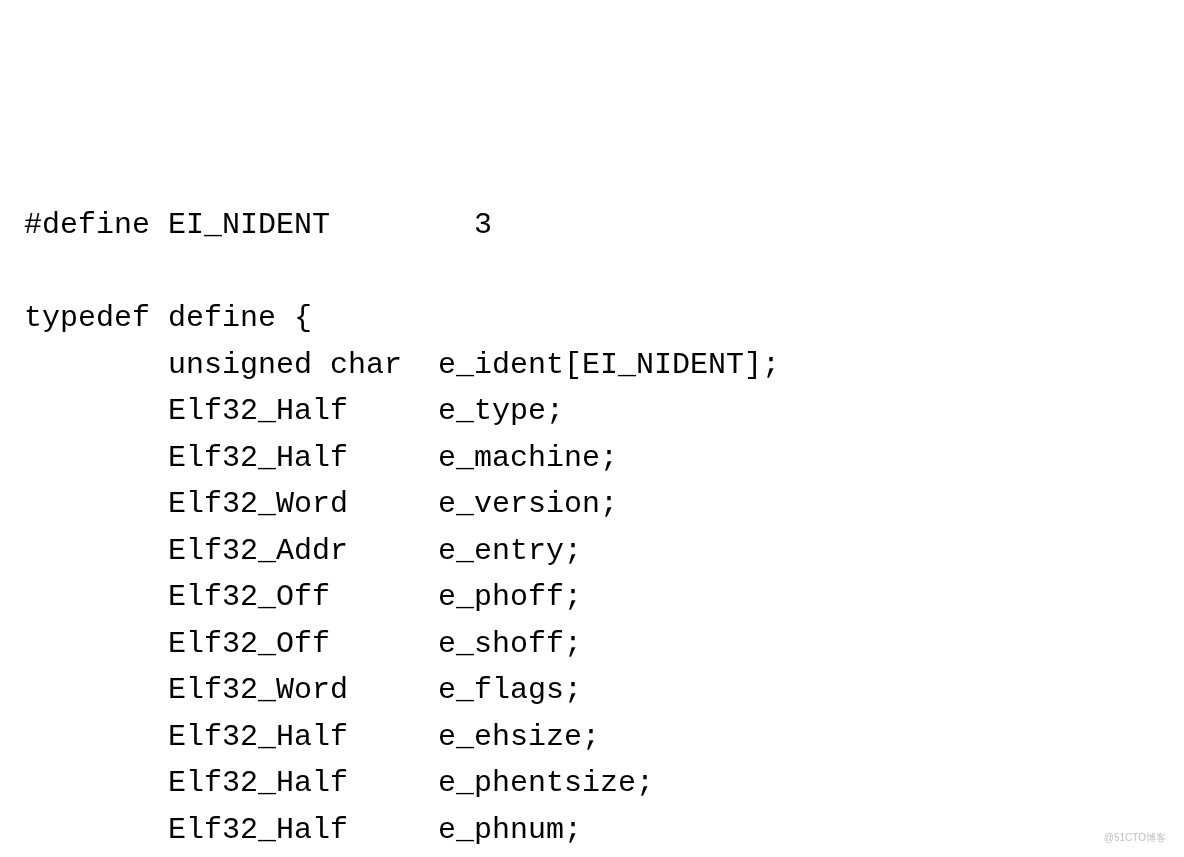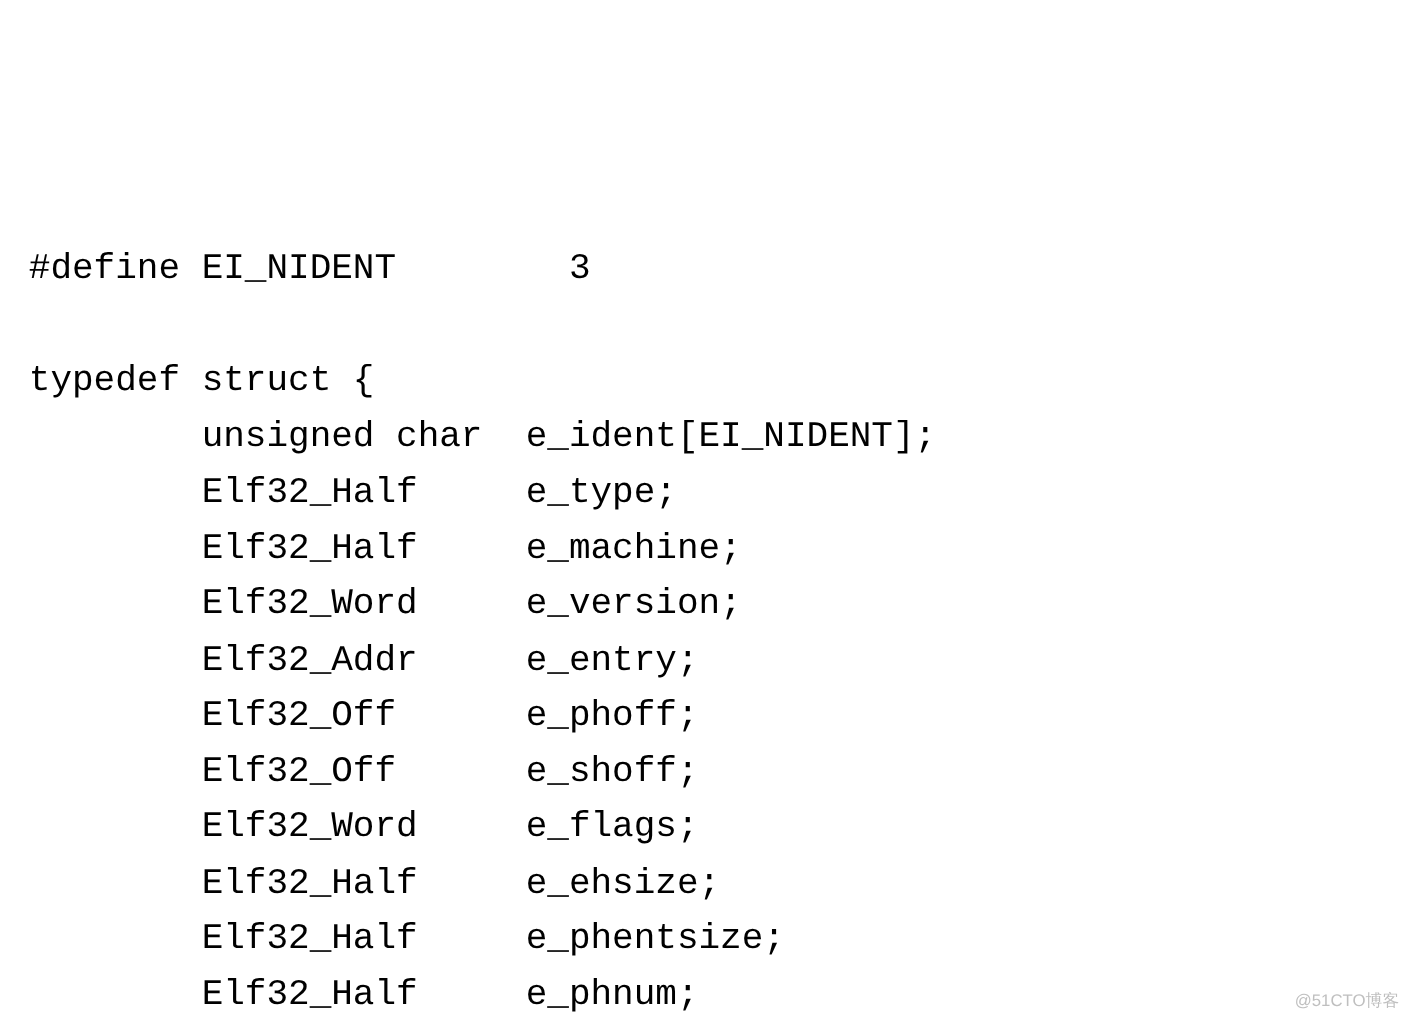--- a/index.html
+++ b/index.html
@@ -9,34 +9,34 @@
       font-family: "Courier New", Courier, monospace;
       font-size: 30px;
       color: #000000;
       white-space: pre;
       line-height: 1.55;
     }
     .watermark {
       position: fixed;
       right: 18px;
       bottom: 12px;
-      font-size: 14px;
+      font-size: 10px;
       color: #bfbfbf;
       font-family: Arial, sans-serif;
       white-space: normal;
     }
   </style>
 </head>
 <body>
 
 
 
 <div><span>#define EI_NIDENT        3</span>
 <span></span>
-<span>typedef struct {</span>
+<span>typedef define {</span>
 <span id="members">        unsigned char  e_ident[EI_NIDENT];
         Elf32_Half     e_type;
         Elf32_Half     e_machine;
         Elf32_Word     e_version;
         Elf32_Addr     e_entry;
         Elf32_Off      e_phoff;
         Elf32_Off      e_shoff;
         Elf32_Word     e_flags;
         Elf32_Half     e_ehsize;
         Elf32_Half     e_phentsize;

